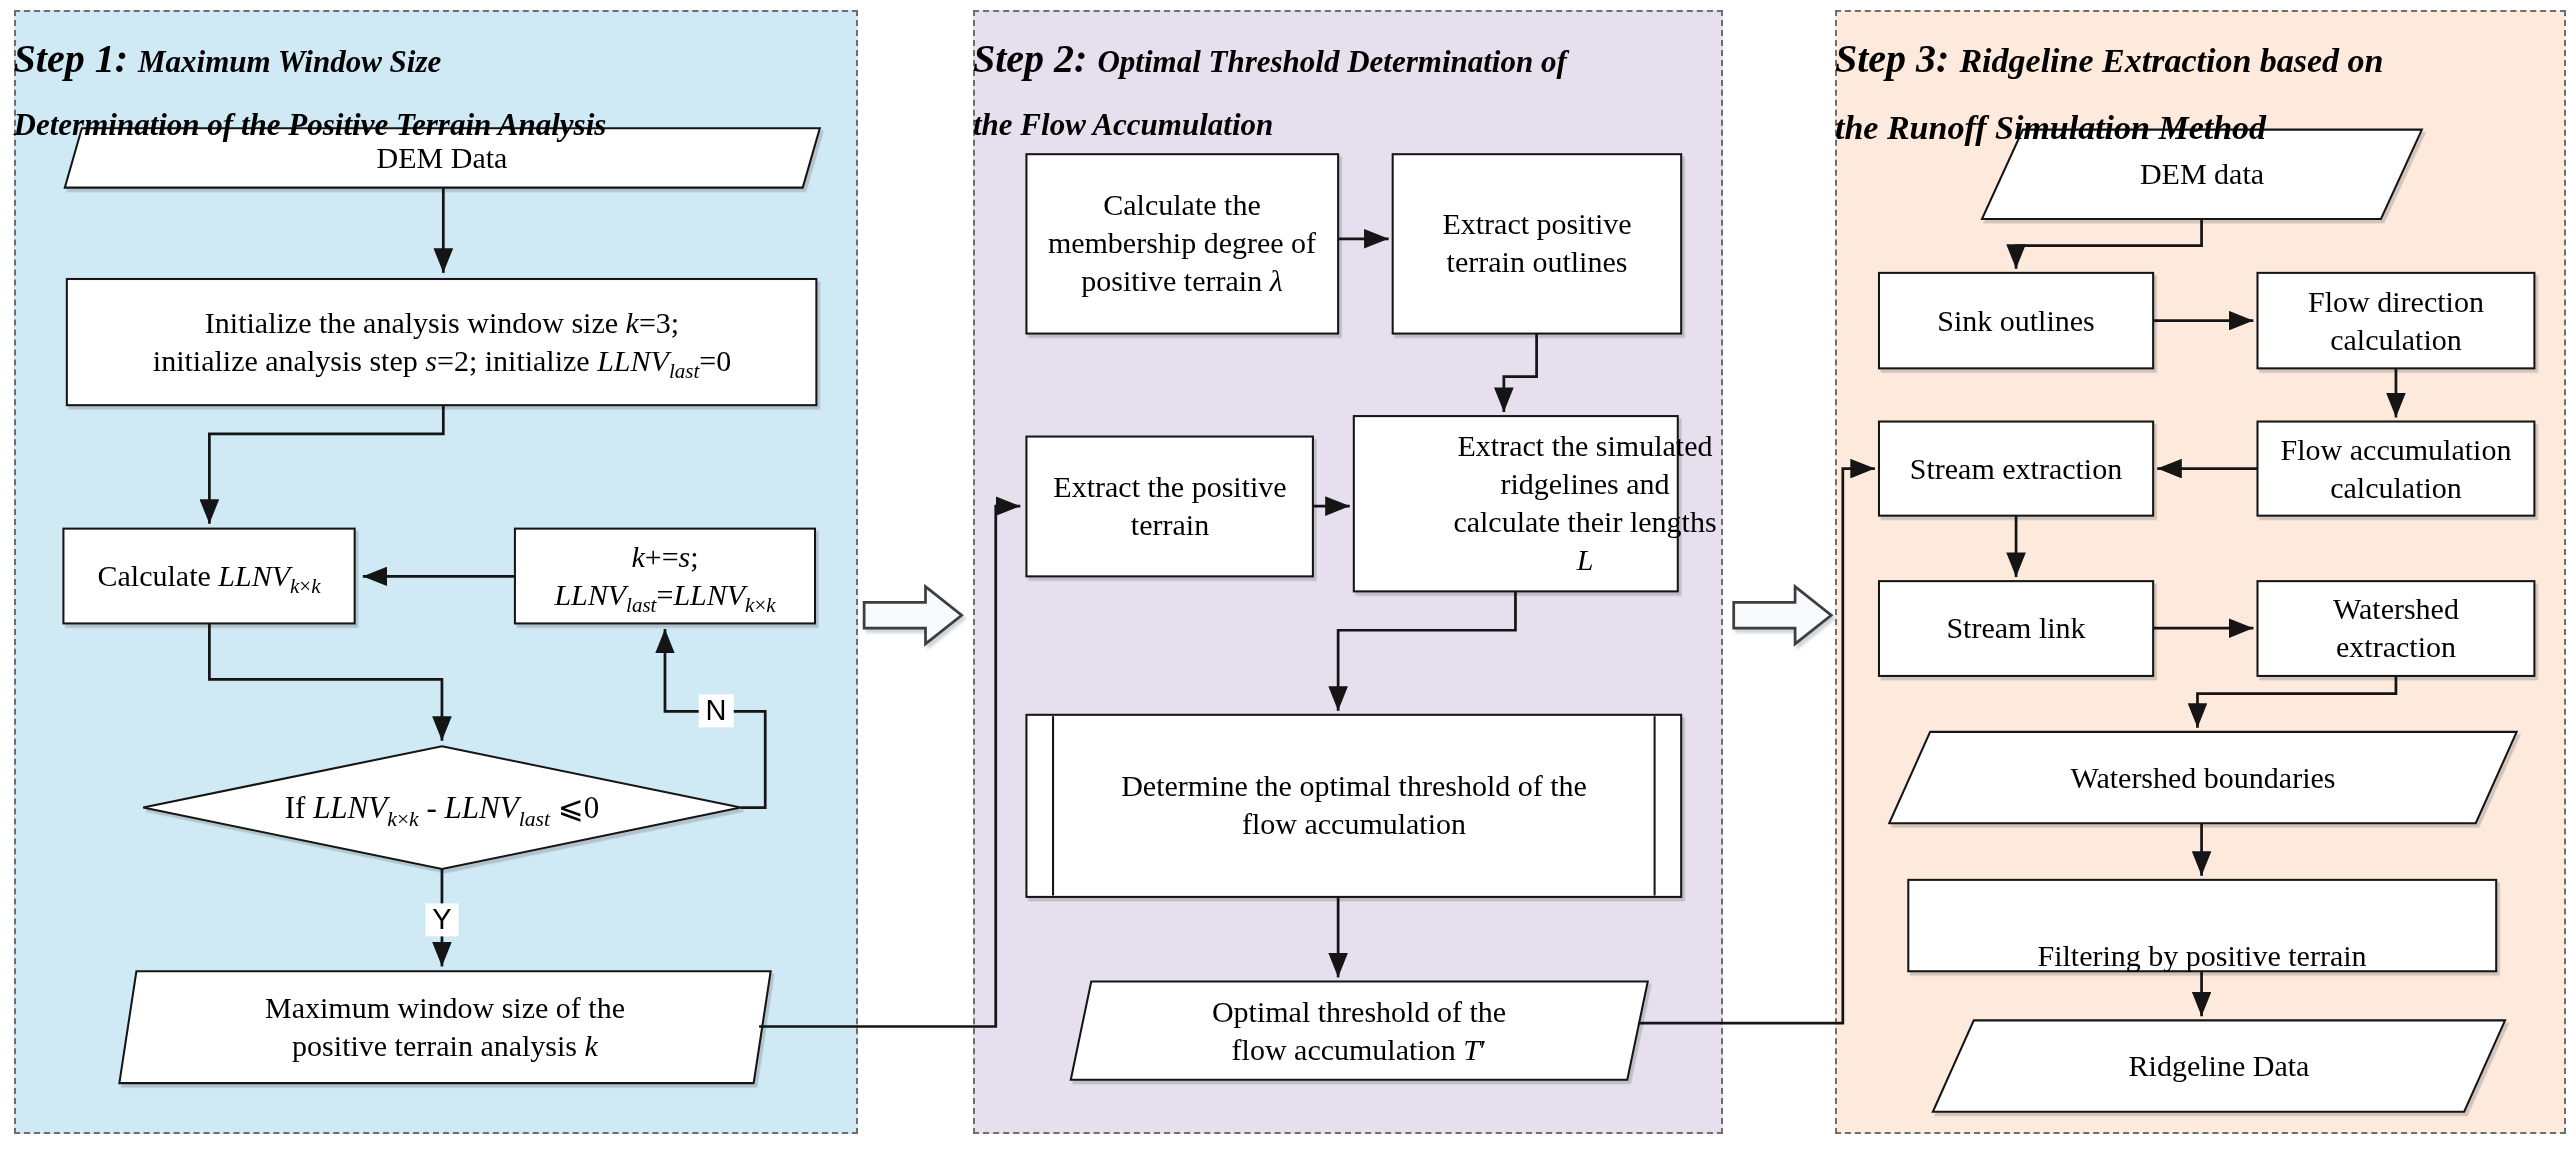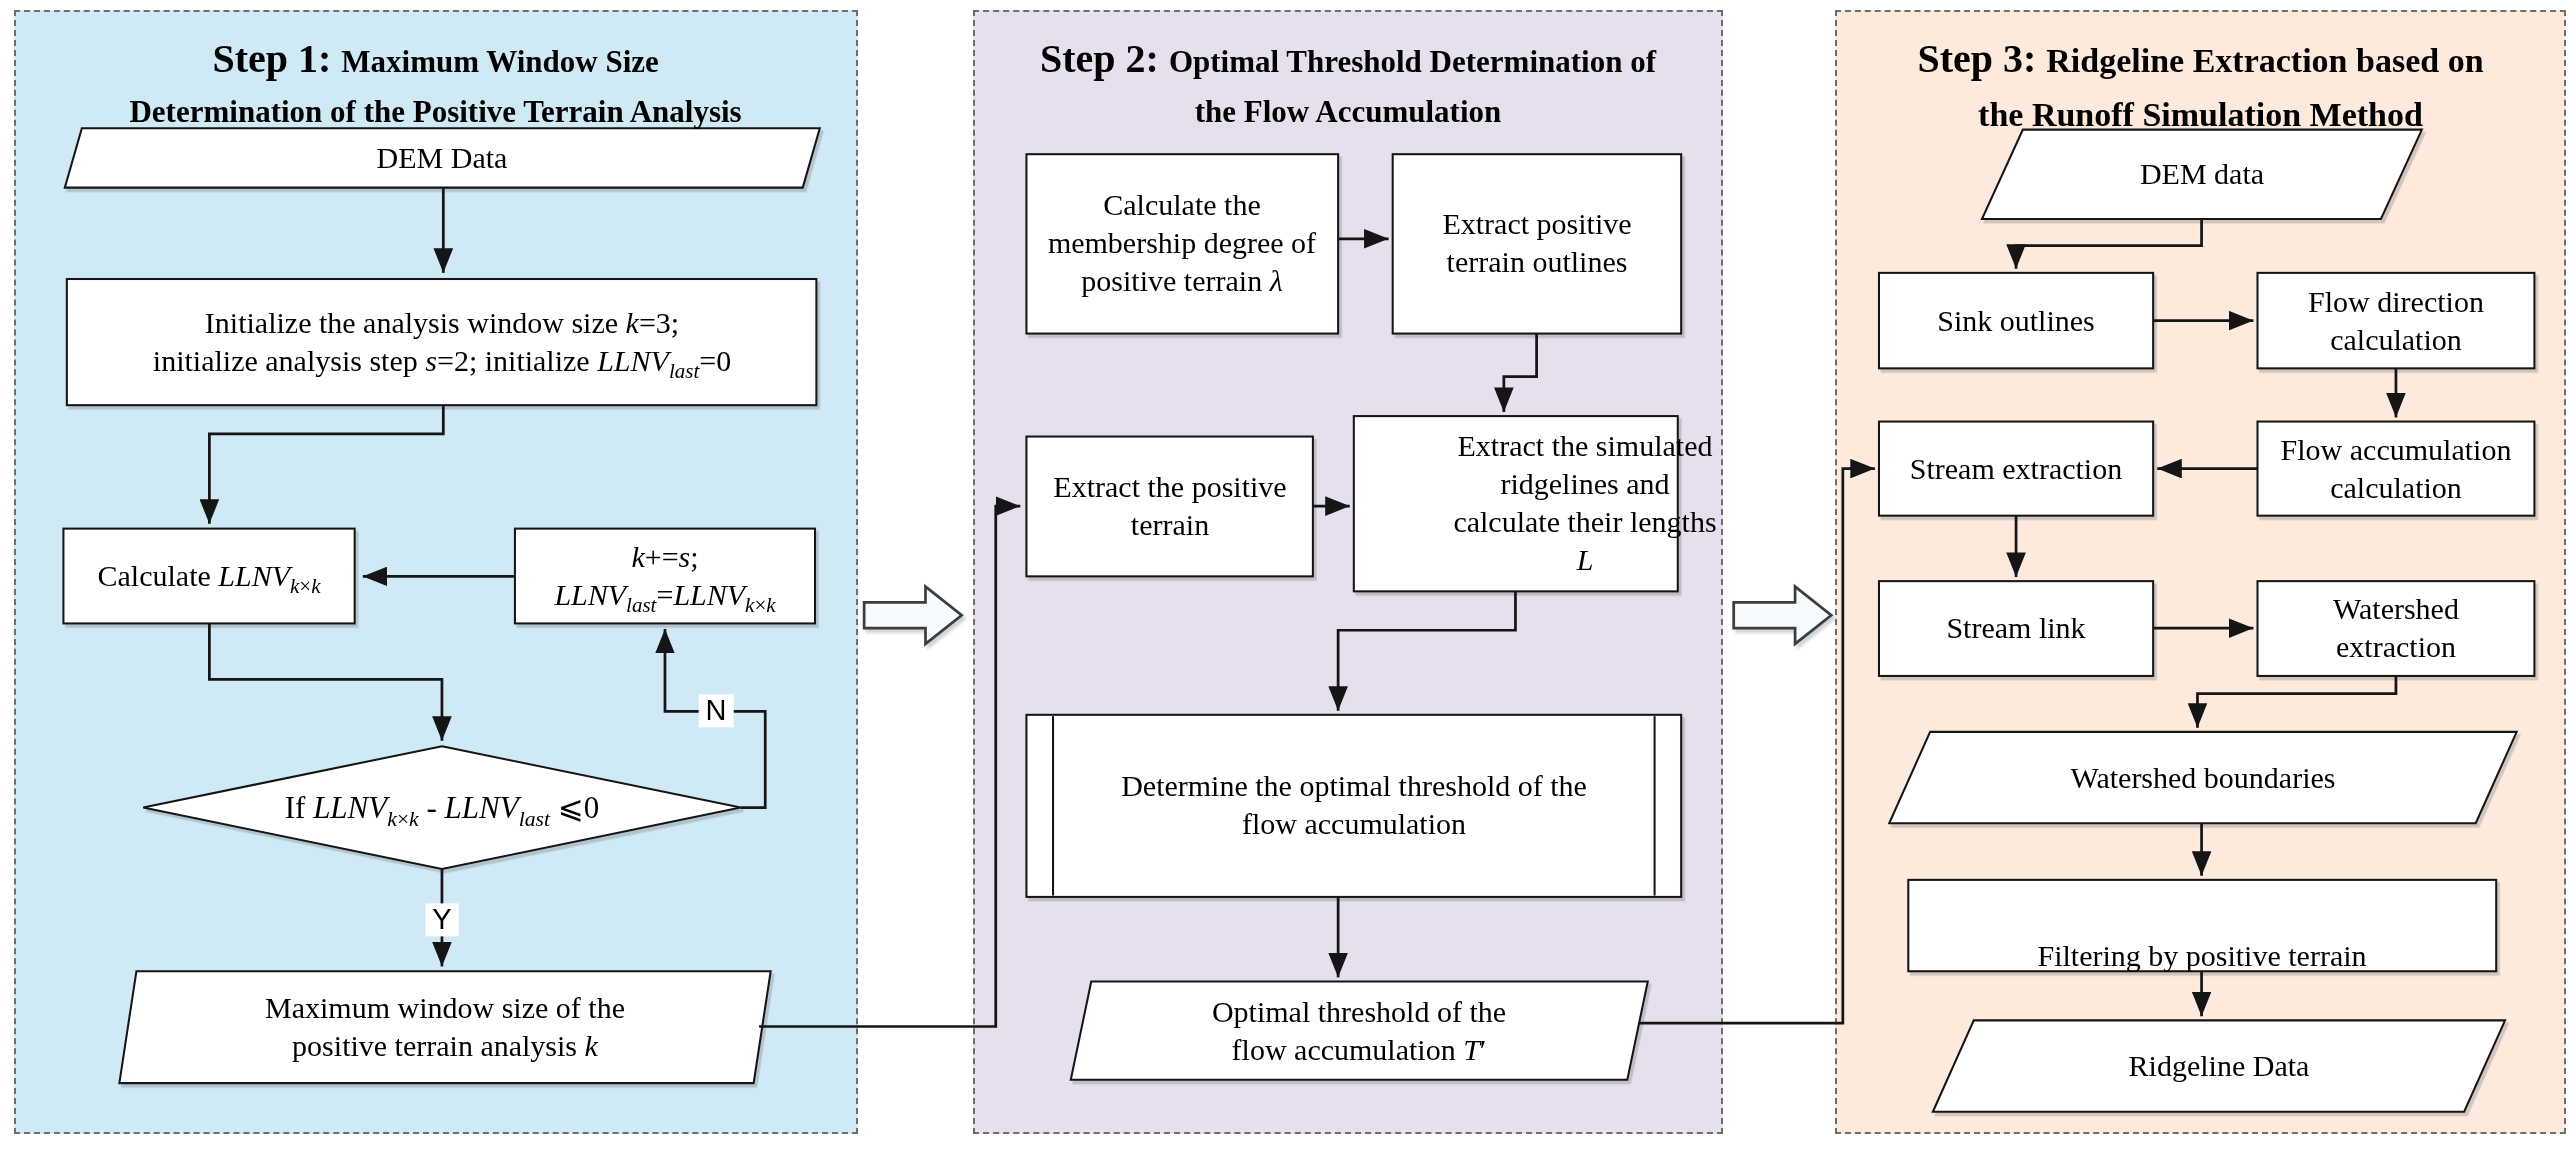--- a/index.html
+++ b/index.html
@@ -21,29 +21,30 @@
 
   svg.layer{position:absolute;left:0;top:0;width:2576px;height:1150px;}
 
   .shape{fill:var(--node_fill);stroke:var(--line);stroke-width:3px;filter:drop-shadow(4px 5px 0px rgba(125,125,125,0.35));}
   .bar{stroke:var(--line);stroke-width:3px;}
   .conn{fill:none;stroke:var(--line);stroke-width:4px;stroke-linejoin:miter;}
   .blockarrow{fill:var(--block_arrow_fill);stroke:var(--block_arrow_stroke);stroke-width:4px;filter:drop-shadow(4px 5px 2px rgba(140,160,175,0.45));}
 
   .ttl{
     position:absolute;
-    text-align:center;
+    text-align:left;
     font-weight:bold;
     color:var(--text);
     line-height:1.5;
+    font-style:italic;
   }
   .ttl .pfx{font-size:40px;}
   .ttl .rest{font-size:31px;}
   .ttl.big .rest{font-size:34px;}
-  .ttl .l2{display:block;font-size:31px;}
+  .ttl .l2{display:block;font-size:31px;margin-top:13px;}
   .ttl.big .l2{font-size:34px;}
 
   .lbl{
     position:absolute;
     transform:translate(-50%,-50%);
     text-align:center;
     font-size:30px;
     line-height:1.27;
     color:var(--text);
     white-space:nowrap;

